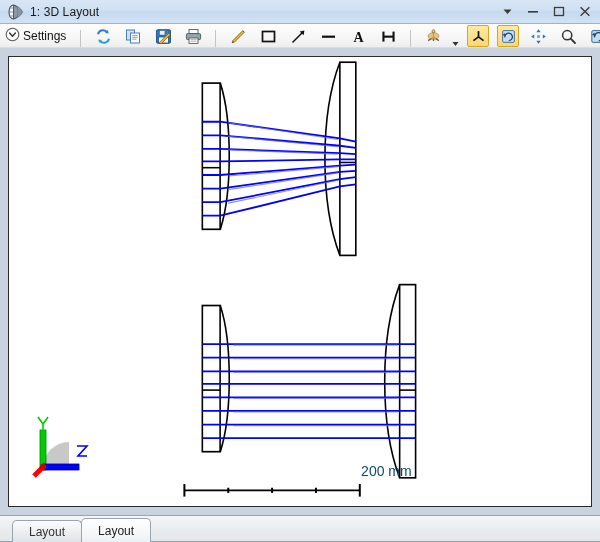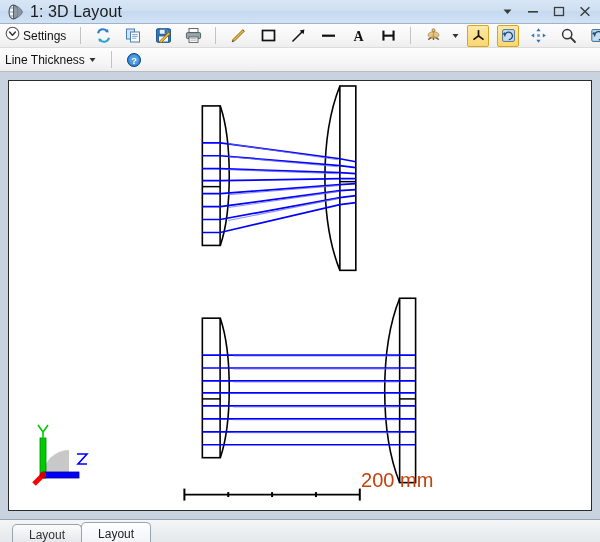--- a/index.html
+++ b/index.html
@@ -22,38 +22,38 @@
     height: 24px;
     background: linear-gradient(to bottom, #d8e6f5 0%, #cfe0f2 45%, #c5d9ef 50%, #d2e2f4 100%);
     border-bottom: 1px solid #9cb3cd;
     display: flex; align-items: center;
     padding: 0 2px 0 6px;
     flex: none;
     position: relative;
   }
   .title-icon { width: 18px; height: 18px; flex: none; margin-right: 6px; }
   .title-text {
-    font-size: 16px; color: #1b1b1b; letter-spacing: .1px;
+    font-size: 12px; color: #1b1b1b; letter-spacing: .1px;
     white-space: nowrap;
   }
   .title-spacer { flex: 1 1 auto; }
   .win-btns { display: flex; align-items: center; gap: 0; }
   .win-btn {
     width: 26px; height: 22px;
     display: flex; align-items: center; justify-content: center;
     color: #3a3a3a; font-size: 12px;
   }
   .win-btn svg { display: block; }
 
   
   .toolbar {
     background: linear-gradient(to bottom,#fdfdfd 0%, #f6f6f6 60%, #eeeeee 100%);
     border-bottom: 1px solid #dcdcdc;
     height: 24px;
-    display: flex; align-items: center;
+    display: flex; align-items: flex-end;
     padding: 0 2px;
     flex: none;
     gap: 8px;
   }
   .toolbar.row2 { border-bottom: 1px solid #b6bcc4; height: 24px;}
   .tb-item {
     height: 22px;
     display: flex; align-items: center;
     padding: 0 3px;
     gap: 3px;
@@ -349,38 +349,20 @@
 
     <div class="tb-btn">
       <svg width="17" height="17" viewBox="0 0 17 17">
         <circle cx="8.5" cy="8.5" r="6.6" fill="#111"></circle>
         <path d="M8.5 4.2 A4.3 4.3 0 1 0 12.3 6.6" fill="none" stroke="#ffffff" stroke-width="1.6"></path>
         <path d="M7.0 2.2 L9.9 4.4 L7.0 6.0 Z" fill="#ffffff"></path>
       </svg>
     </div>
   </div>
 
-  <div class="toolbar row2">
-    <div class="tb-item">
-      <span class="tb-label">Line Thickness</span>
-      <span class="dd-caret">
-        <svg width="7" height="6" viewBox="0 0 7 6">
-            <path d="M0.5 1 L3.5 5 L6.5 1 Z" fill="#333"></path>
-          </svg>
-      </span>
-    </div>
-    <div class="tb-sep"></div>
-    <div class="tb-btn">
-      <svg width="16" height="16" viewBox="0 0 17 17">
-        <circle cx="8.5" cy="8.5" r="7" fill="#2f7fd0" stroke="#174a7e" stroke-width="1"></circle>
-        <circle cx="8.5" cy="8.5" r="5.2" fill="#4f9ee0"></circle>
-        <text x="8.5" y="12.4" font-family="Liberation Sans, sans-serif" font-size="10" font-weight="bold" text-anchor="middle" fill="#ffffff">?</text>
-      </svg>
-    </div>
-  </div>
 
   <div class="canvas-wrap">
     <div class="canvas">
       <svg viewBox="0 0 584 430" preserveAspectRatio="none">
 
         <g>
 
           <g>
             <rect x="194" y="25" width="18" height="140" fill="#ffffff" stroke="#000" stroke-width="1.6"></rect>
             <path d="M212 25 C 224 60, 224 130, 212 165" fill="#ffffff" stroke="#000" stroke-width="1.6"></path>
@@ -460,21 +442,21 @@
         <g>
           <path d="M176 415 L352 415" stroke="#000" stroke-width="1.8"></path>
           <path d="M176 409 L176 421" stroke="#000" stroke-width="2"></path>
           <path d="M352 409 L352 421" stroke="#000" stroke-width="2"></path>
           <path d="M220 412.5 L220 417.5" stroke="#000" stroke-width="2"></path>
           <path d="M264 412.5 L264 417.5" stroke="#000" stroke-width="2"></path>
           <path d="M308 412.5 L308 417.5" stroke="#000" stroke-width="2"></path>
         </g>
       </svg>
 
-      <div style="position:absolute; left:60.5%; top:90.5%; font-family:'Liberation Sans',sans-serif; font-size:20px; color:#c2410c; white-space:nowrap;">200 mm</div>
+      <div style="position:absolute; left:60.5%; top:90.5%; font-family:'Liberation Sans',sans-serif; font-size:14px; color:#0c4a6e; white-space:nowrap;">200 mm</div>
 
       <div style="position:absolute; left:2%; top:80%; width:72px; height:66px;">
         <svg viewBox="0 0 72 66" width="72" height="66">
           <path d="M22 52 A26 26 0 0 1 48 26 L48 52 Z" fill="#9a9a9a" opacity="0.55"></path>
           <rect x="19" y="14" width="6" height="40" fill="#00cc00" stroke="#008800" stroke-width="0.8"></rect>
           <path d="M22 8 L17 1 M22 8 L27 1 M22 8 L22 15" stroke="#00cc00" stroke-width="1.6" fill="none"></path>
           <rect x="22" y="48" width="36" height="6" fill="#0000ff" stroke="#000088" stroke-width="0.8"></rect>
           <path d="M56 30 L66 30 L57 40 L66 40" stroke="#0000ff" stroke-width="1.6" fill="none"></path>
           <path d="M22 51 L13 60" stroke="#ff0000" stroke-width="5"></path>
           <circle cx="22" cy="51" r="3.2" fill="#cc0000"></circle>

